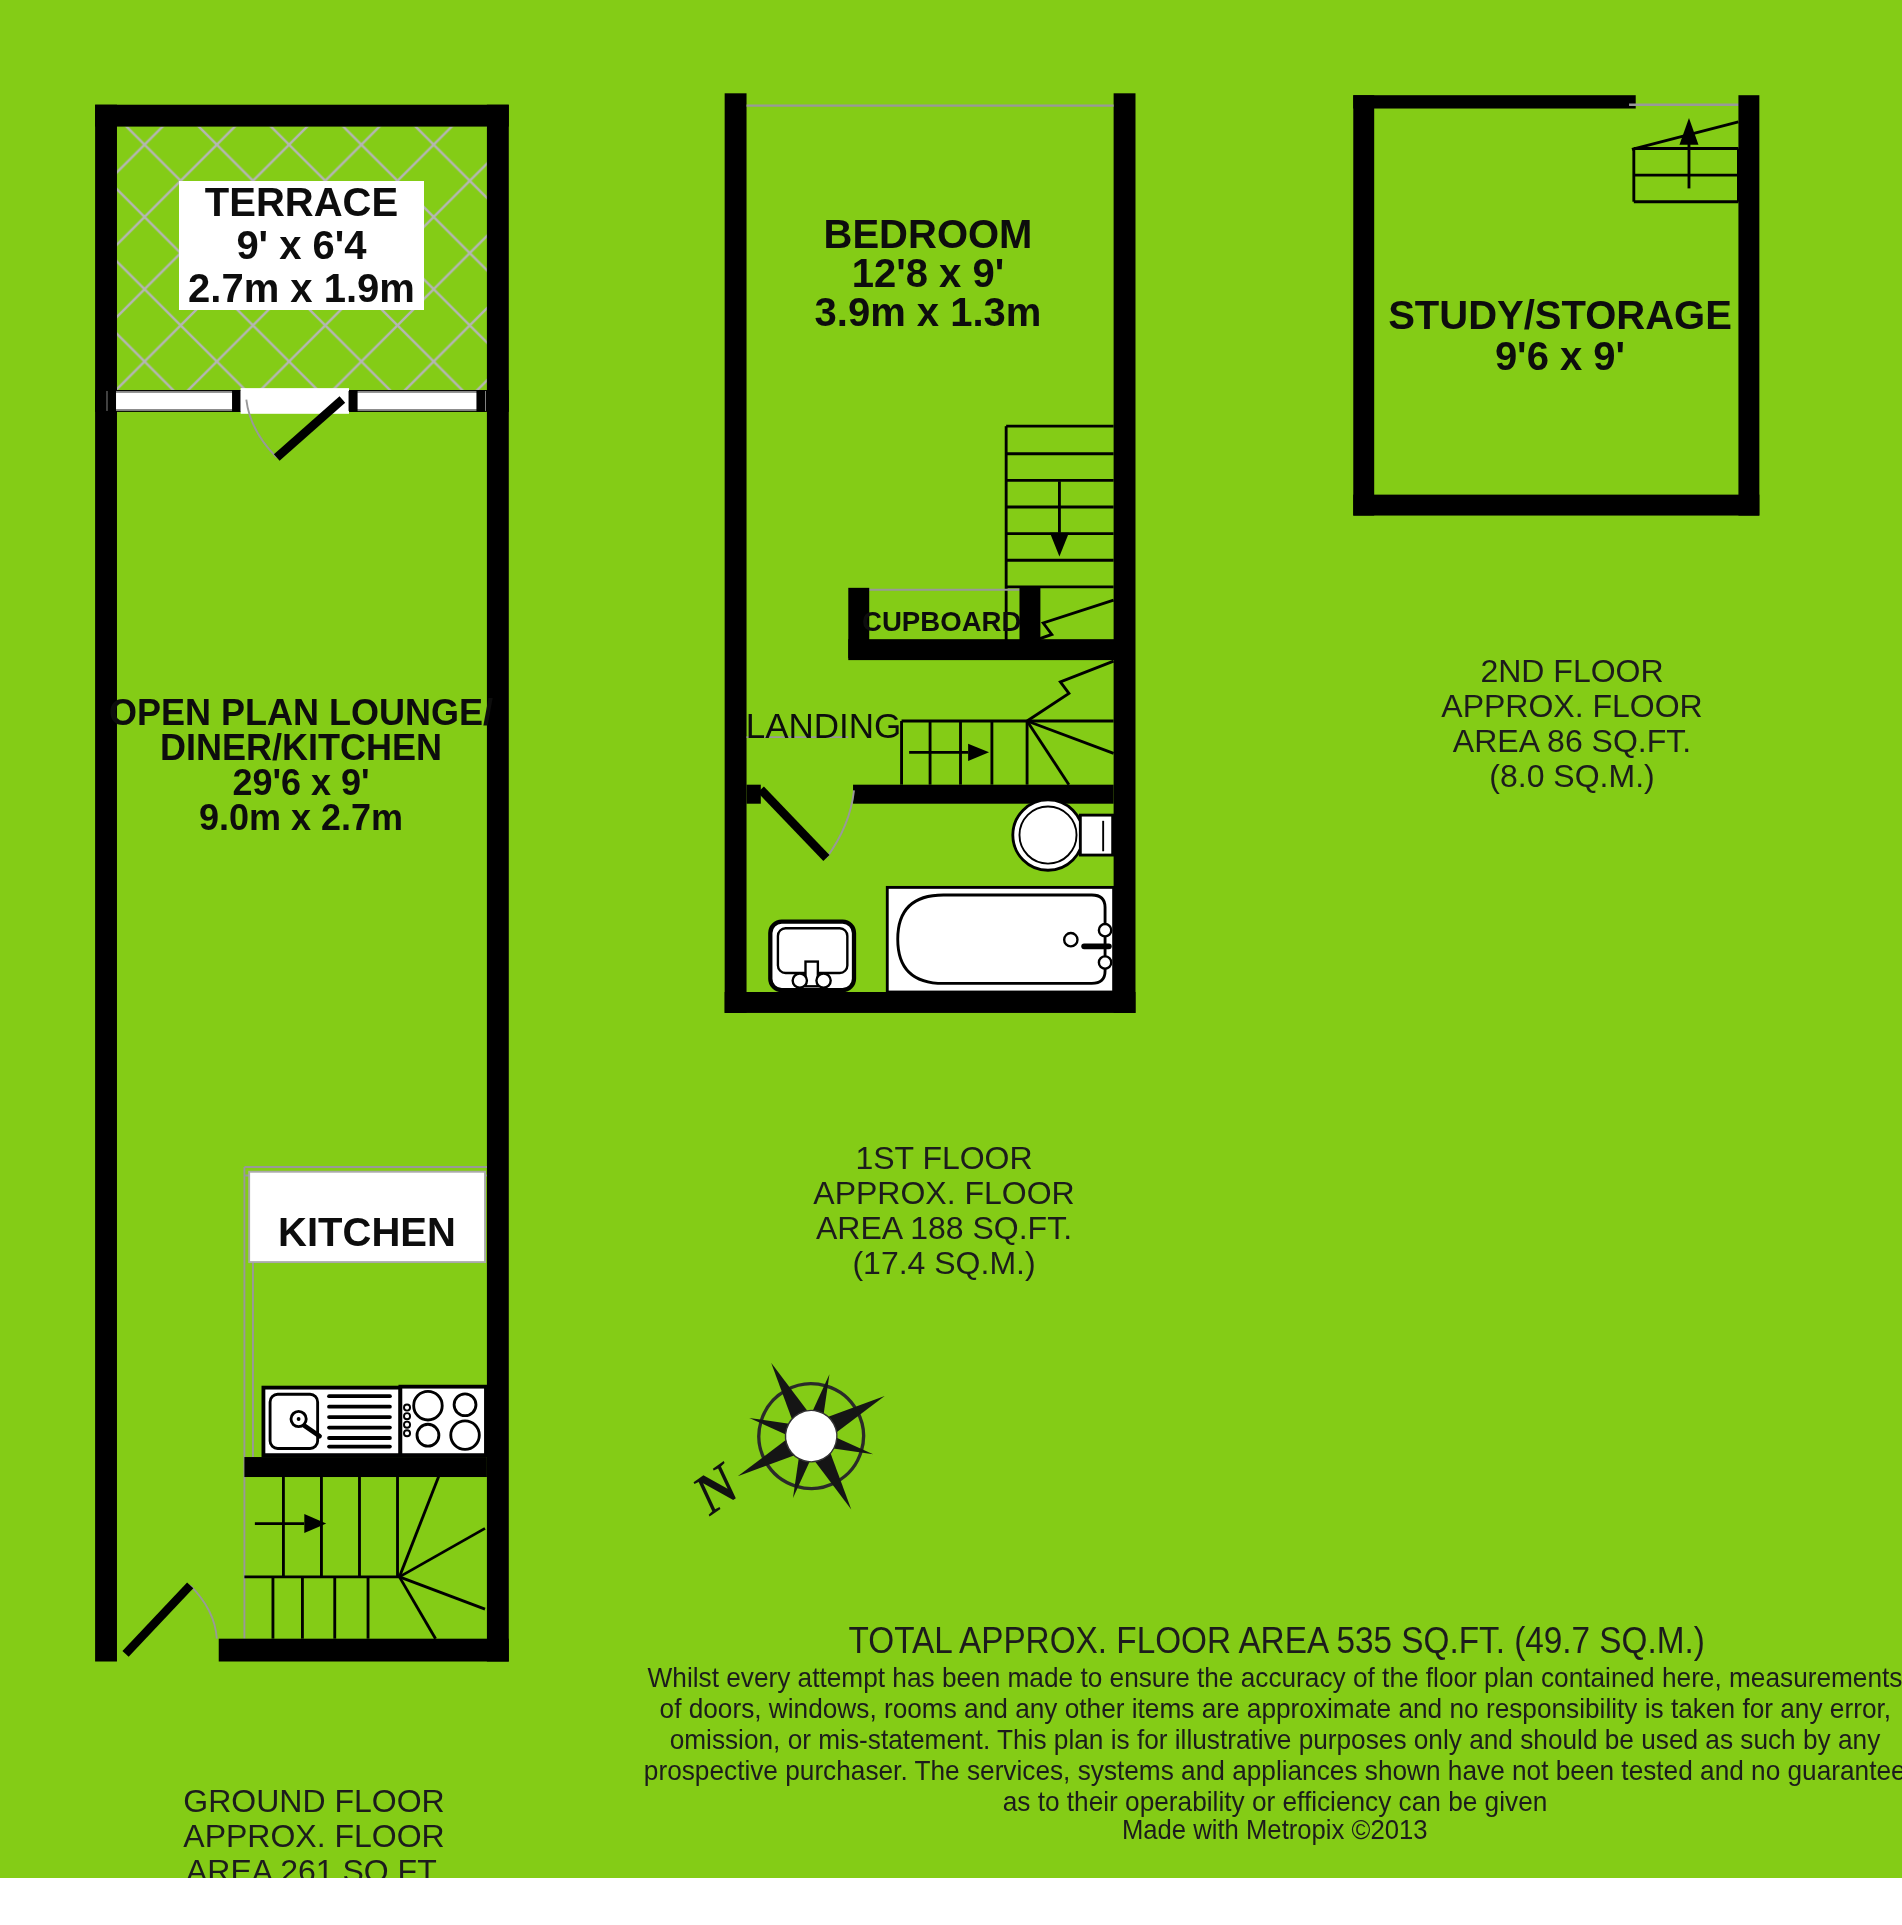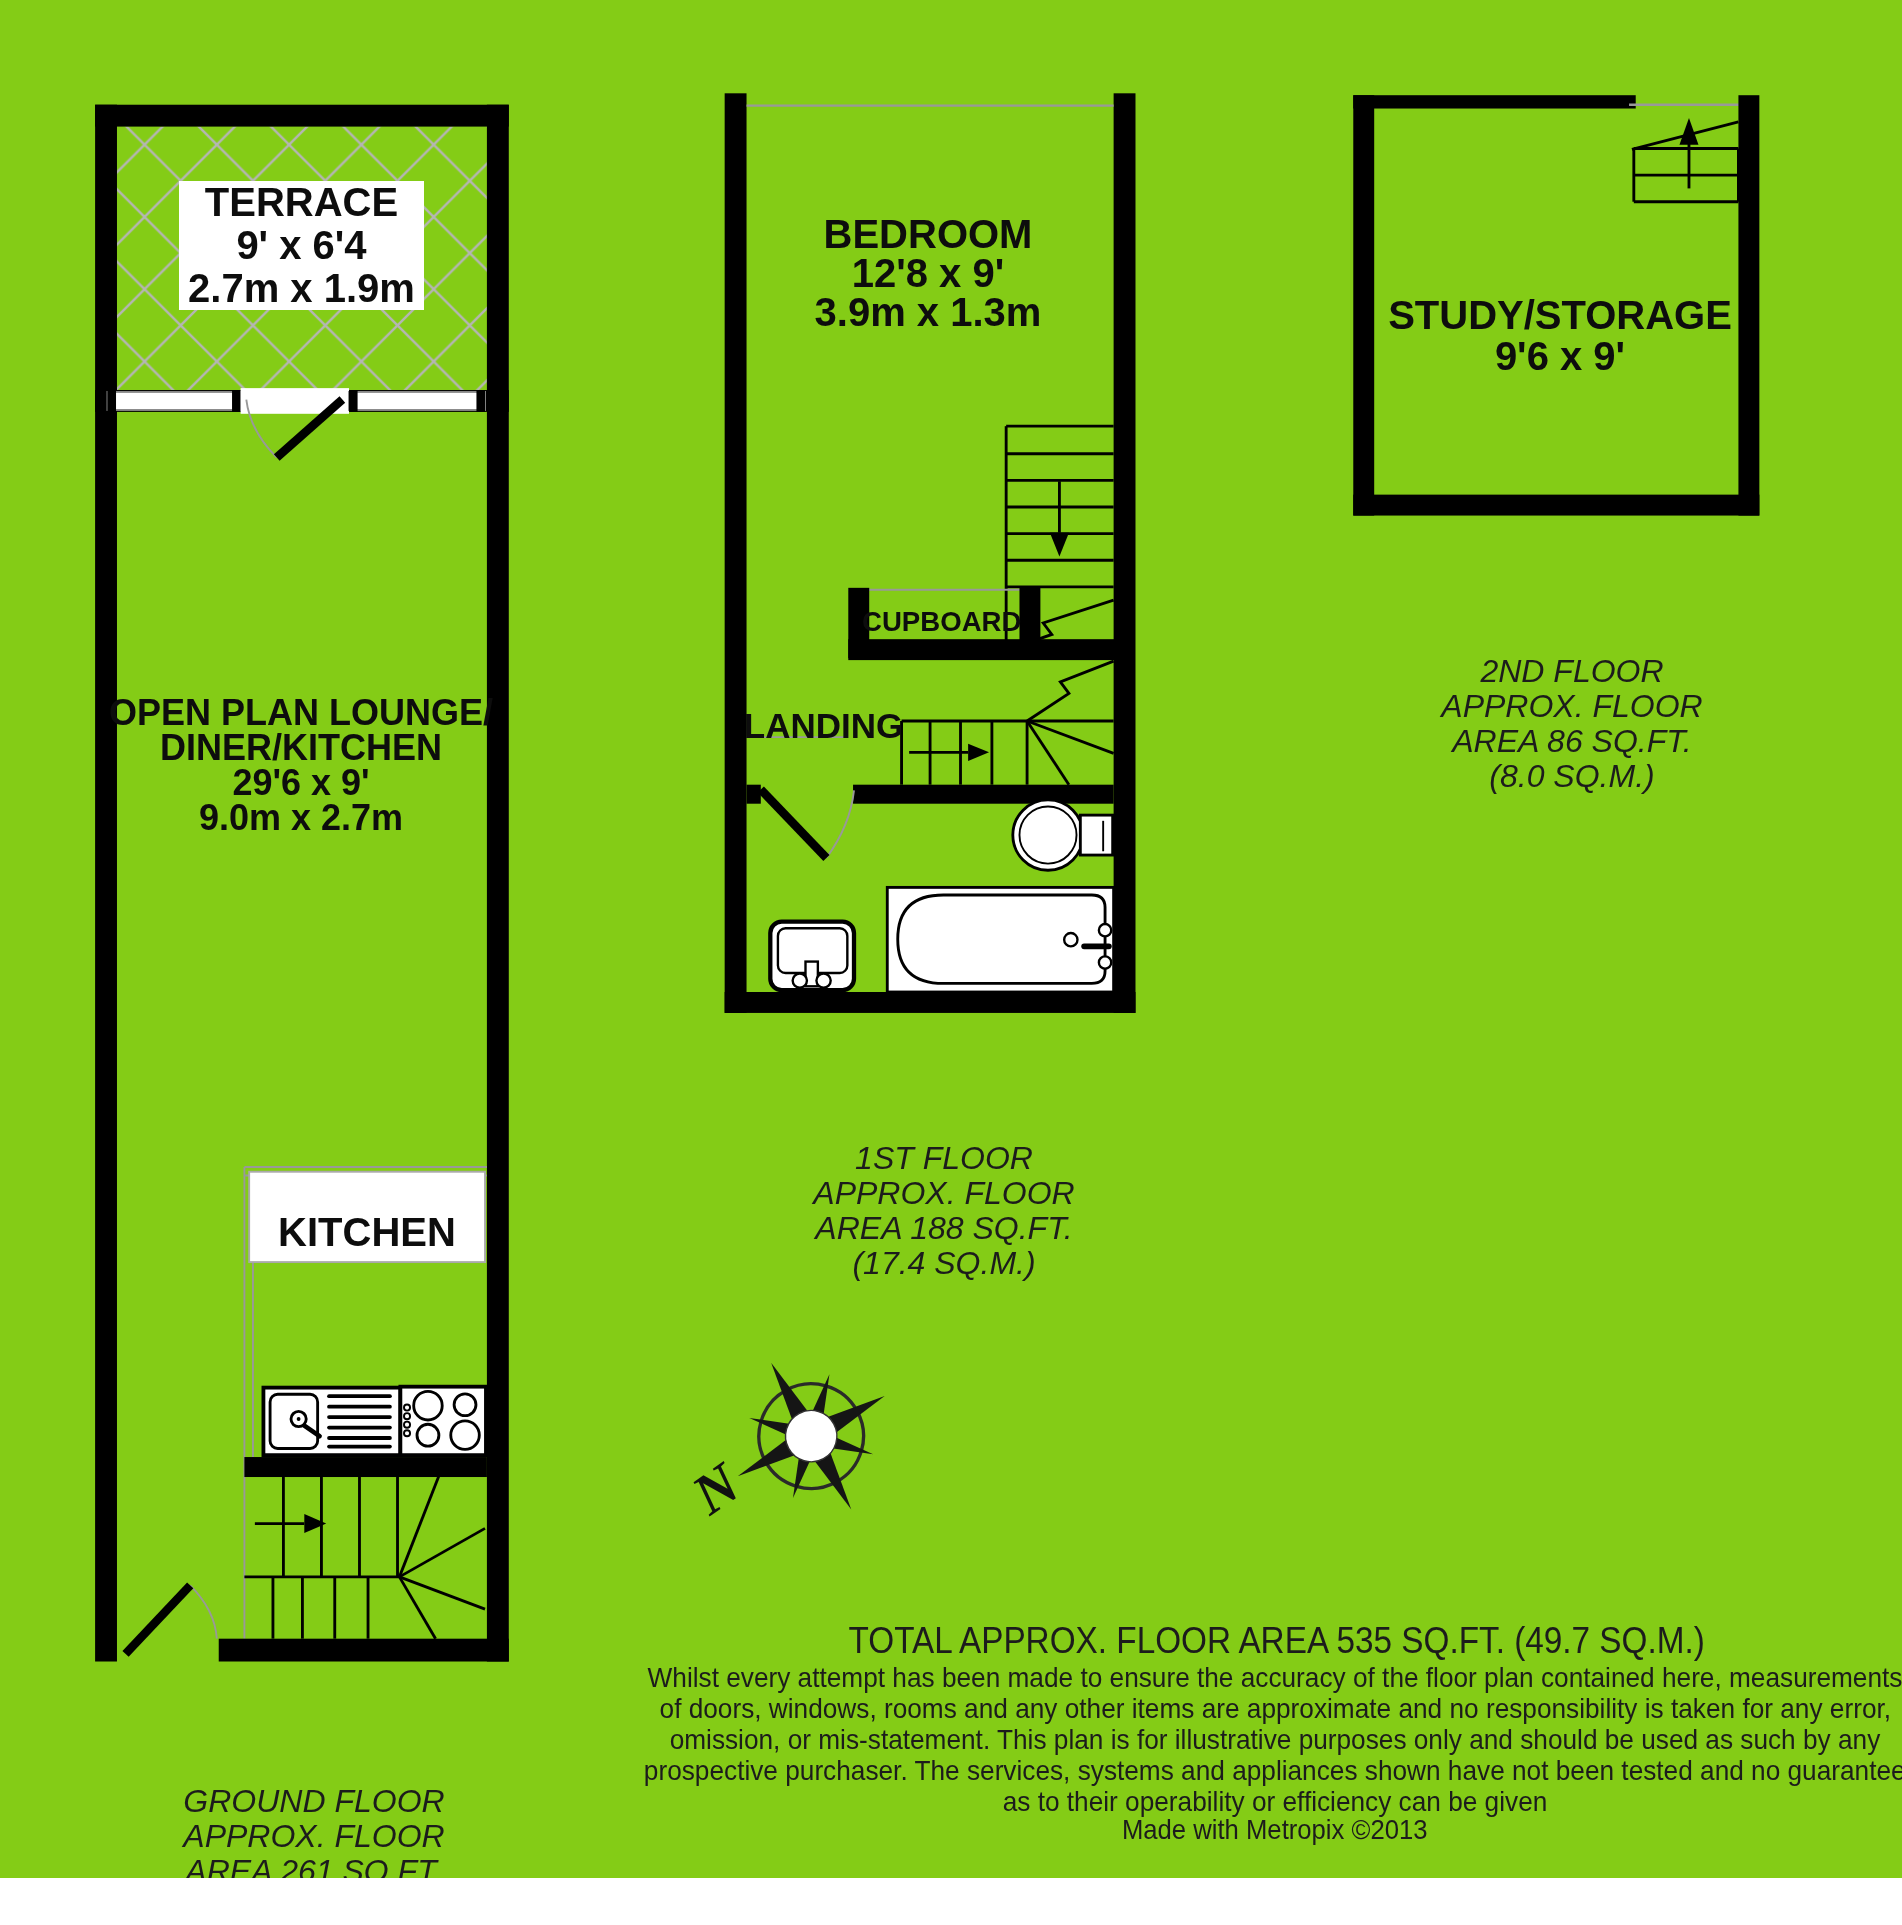--- a/index.html
+++ b/index.html
@@ -3,28 +3,28 @@
 <meta charset="utf-8">
 <style>
   html,body{margin:0;padding:0;background:#fff;}
   #canvas{position:relative;width:1902px;height:1878px;background:#84cc16;overflow:hidden;
           font-family:"Liberation Sans",sans-serif;color:#111;}
   #plan-svg{position:absolute;left:0;top:0;}
   .room-label{position:absolute;text-align:center;font-weight:bold;color:#0d0d0d;}
   .room-label .ln{white-space:nowrap;}
   .lbl-bg{display:inline-block;background:#fff;padding:0 9.5px;}
   .floor-label{position:absolute;text-align:center;font-size:32px;line-height:35px;color:#1c1c1c;}
-  .floor-label .ln{white-space:nowrap;font-style:italic;}
+  .floor-label .ln{white-space:nowrap;}
   .terrace{left:109px;top:181px;width:385px;font-size:40px;line-height:43px;}
   .lounge{left:103px;top:695px;width:396px;font-size:36px;line-height:35px;}
   .kitchen-name{left:249px;top:1212px;width:236px;font-size:40px;line-height:40px;}
   .kitchen-dims{left:226px;top:1262px;width:282px;font-size:34px;line-height:35px;}
   .bedroom{left:732px;top:215px;width:392px;font-size:40px;line-height:39px;}
   .cupboard{left:862px;top:608px;width:156px;font-size:27.6px;line-height:28.5px;}
-  .landing{left:732px;top:708px;width:183px;font-size:35px;line-height:36px;font-weight:bold;}
+  .landing{left:732px;top:708px;width:183px;font-size:35px;line-height:36px;font-weight:normal;}
   .study{left:1364px;top:295px;width:392px;font-size:40px;line-height:41px;}
   .gf-label{left:124px;top:1784px;width:380px;}
   .ff-label{left:754px;top:1141px;width:380px;}
   .sf-label{left:1382px;top:654px;width:380px;}
   .footer-line{position:absolute;text-align:center;color:#1c1c1c;}
   .footer-line .cond{display:inline-block;transform:scaleX(0.9);transform-origin:50% 50%;white-space:nowrap;}
   .total{left:516px;top:1621px;width:1522px;font-size:37px;line-height:40px;}
   .disclaimer{position:absolute;left:514px;top:1662px;width:1522px;text-align:center;
               font-size:28.5px;line-height:31px;color:#1c1c1c;}
   .disclaimer .dl span{display:inline-block;transform:scaleX(0.92);transform-origin:50% 50%;white-space:nowrap;}

